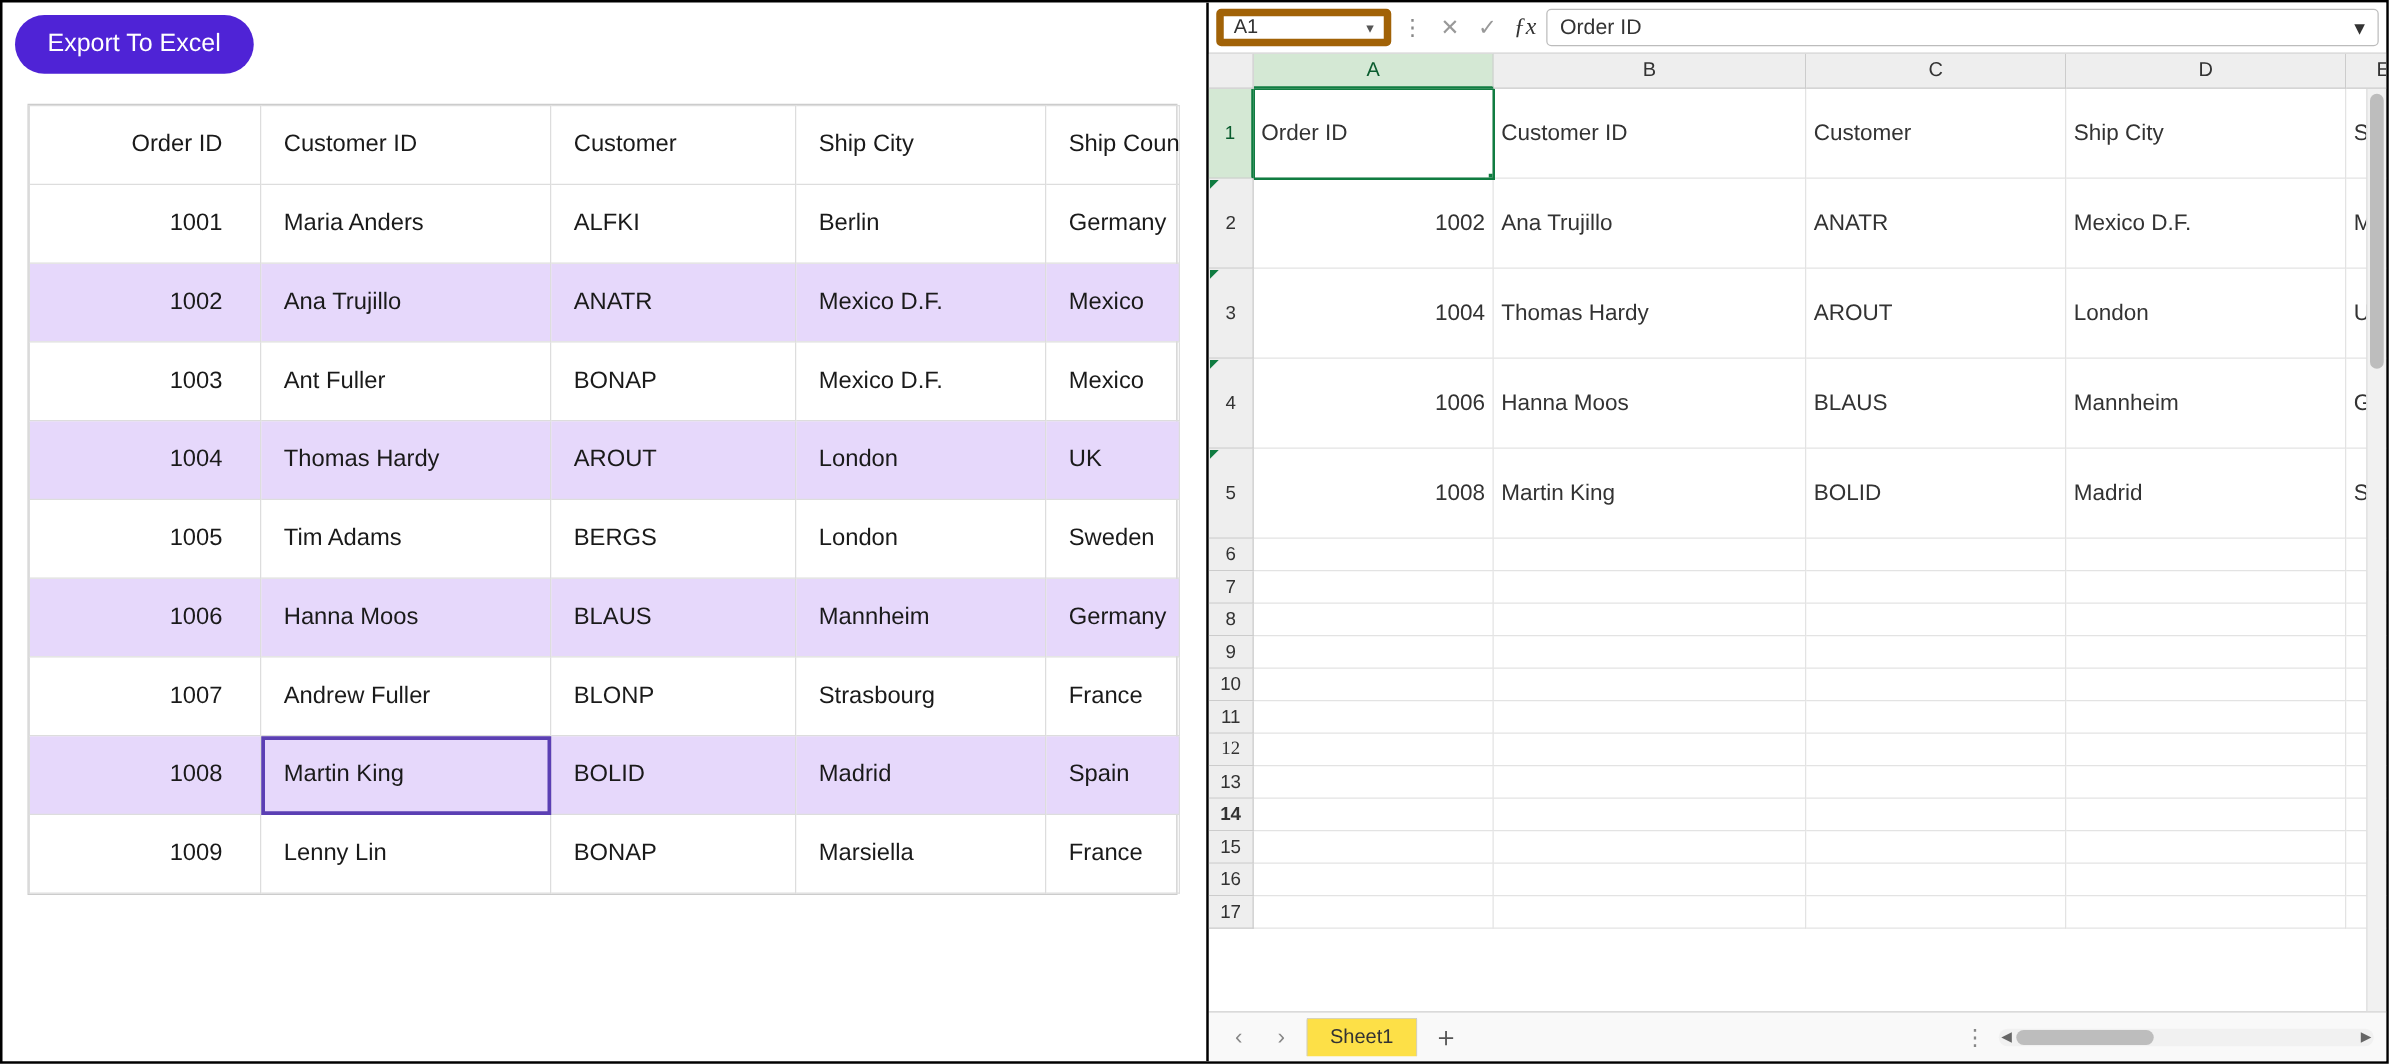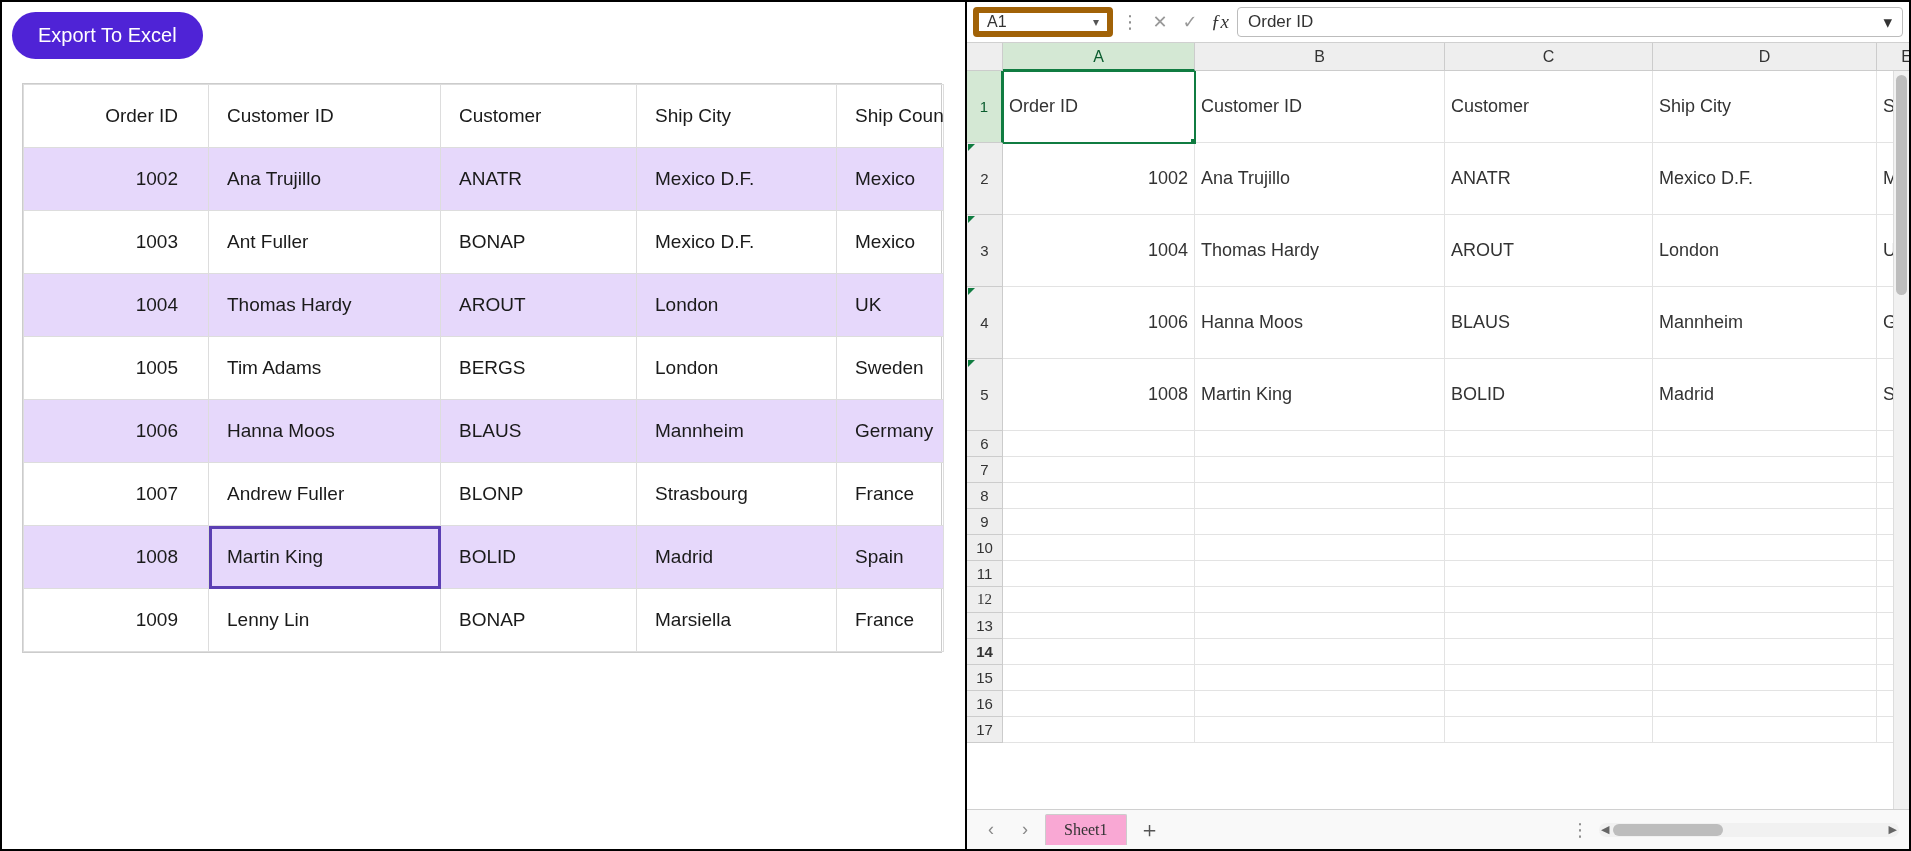--- a/index.html
+++ b/index.html
@@ -243,27 +243,26 @@
   background: #f9f9f9;
 }
 .st-nav {
   width: 28px;
   text-align: center;
   color: #888;
   font-size: 18px;
   cursor: pointer;
 }
 .sheet-tab {
-  background: #f9a8d4;
+  background: #fde047;
   border: 1px solid #ccc;
   border-bottom: none;
   padding: 6px 18px;
   font-size: 16px;
   border-radius: 2px 2px 0 0;
-  font-family: Liberation Serif, serif;
 }
 .add-sheet {
   width: 34px;
   text-align: center;
   font-size: 22px;
   color: #555;
   cursor: pointer;
 }
 .spacer { flex: 1; }
 .hscroll {
@@ -299,20 +298,27 @@
         <thead>
           <tr id="grid-head">
               <th class="col-id">Order ID</th>
               <th class="col-custid">Customer ID</th>
               <th class="col-cust">Customer</th>
               <th class="col-city">Ship City</th>
               <th class="col-country">Ship Country</th>
             </tr>
         </thead>
         <tbody id="grid-body">
+            <tr>
+              <td class="col-id">1001</td>
+              <td class="col-custid">Maria Anders</td>
+              <td class="col-cust">ALFKI</td>
+              <td class="col-city">Berlin</td>
+              <td class="col-country">Germany</td>
+            </tr>
             <tr class="sel">
               <td class="col-id">1002</td>
               <td class="col-custid">Ana Trujillo</td>
               <td class="col-cust">ANATR</td>
               <td class="col-city">Mexico D.F.</td>
               <td class="col-country">Mexico</td>
             </tr>
             <tr>
               <td class="col-id">1003</td>
               <td class="col-custid">Ant Fuller</td>

